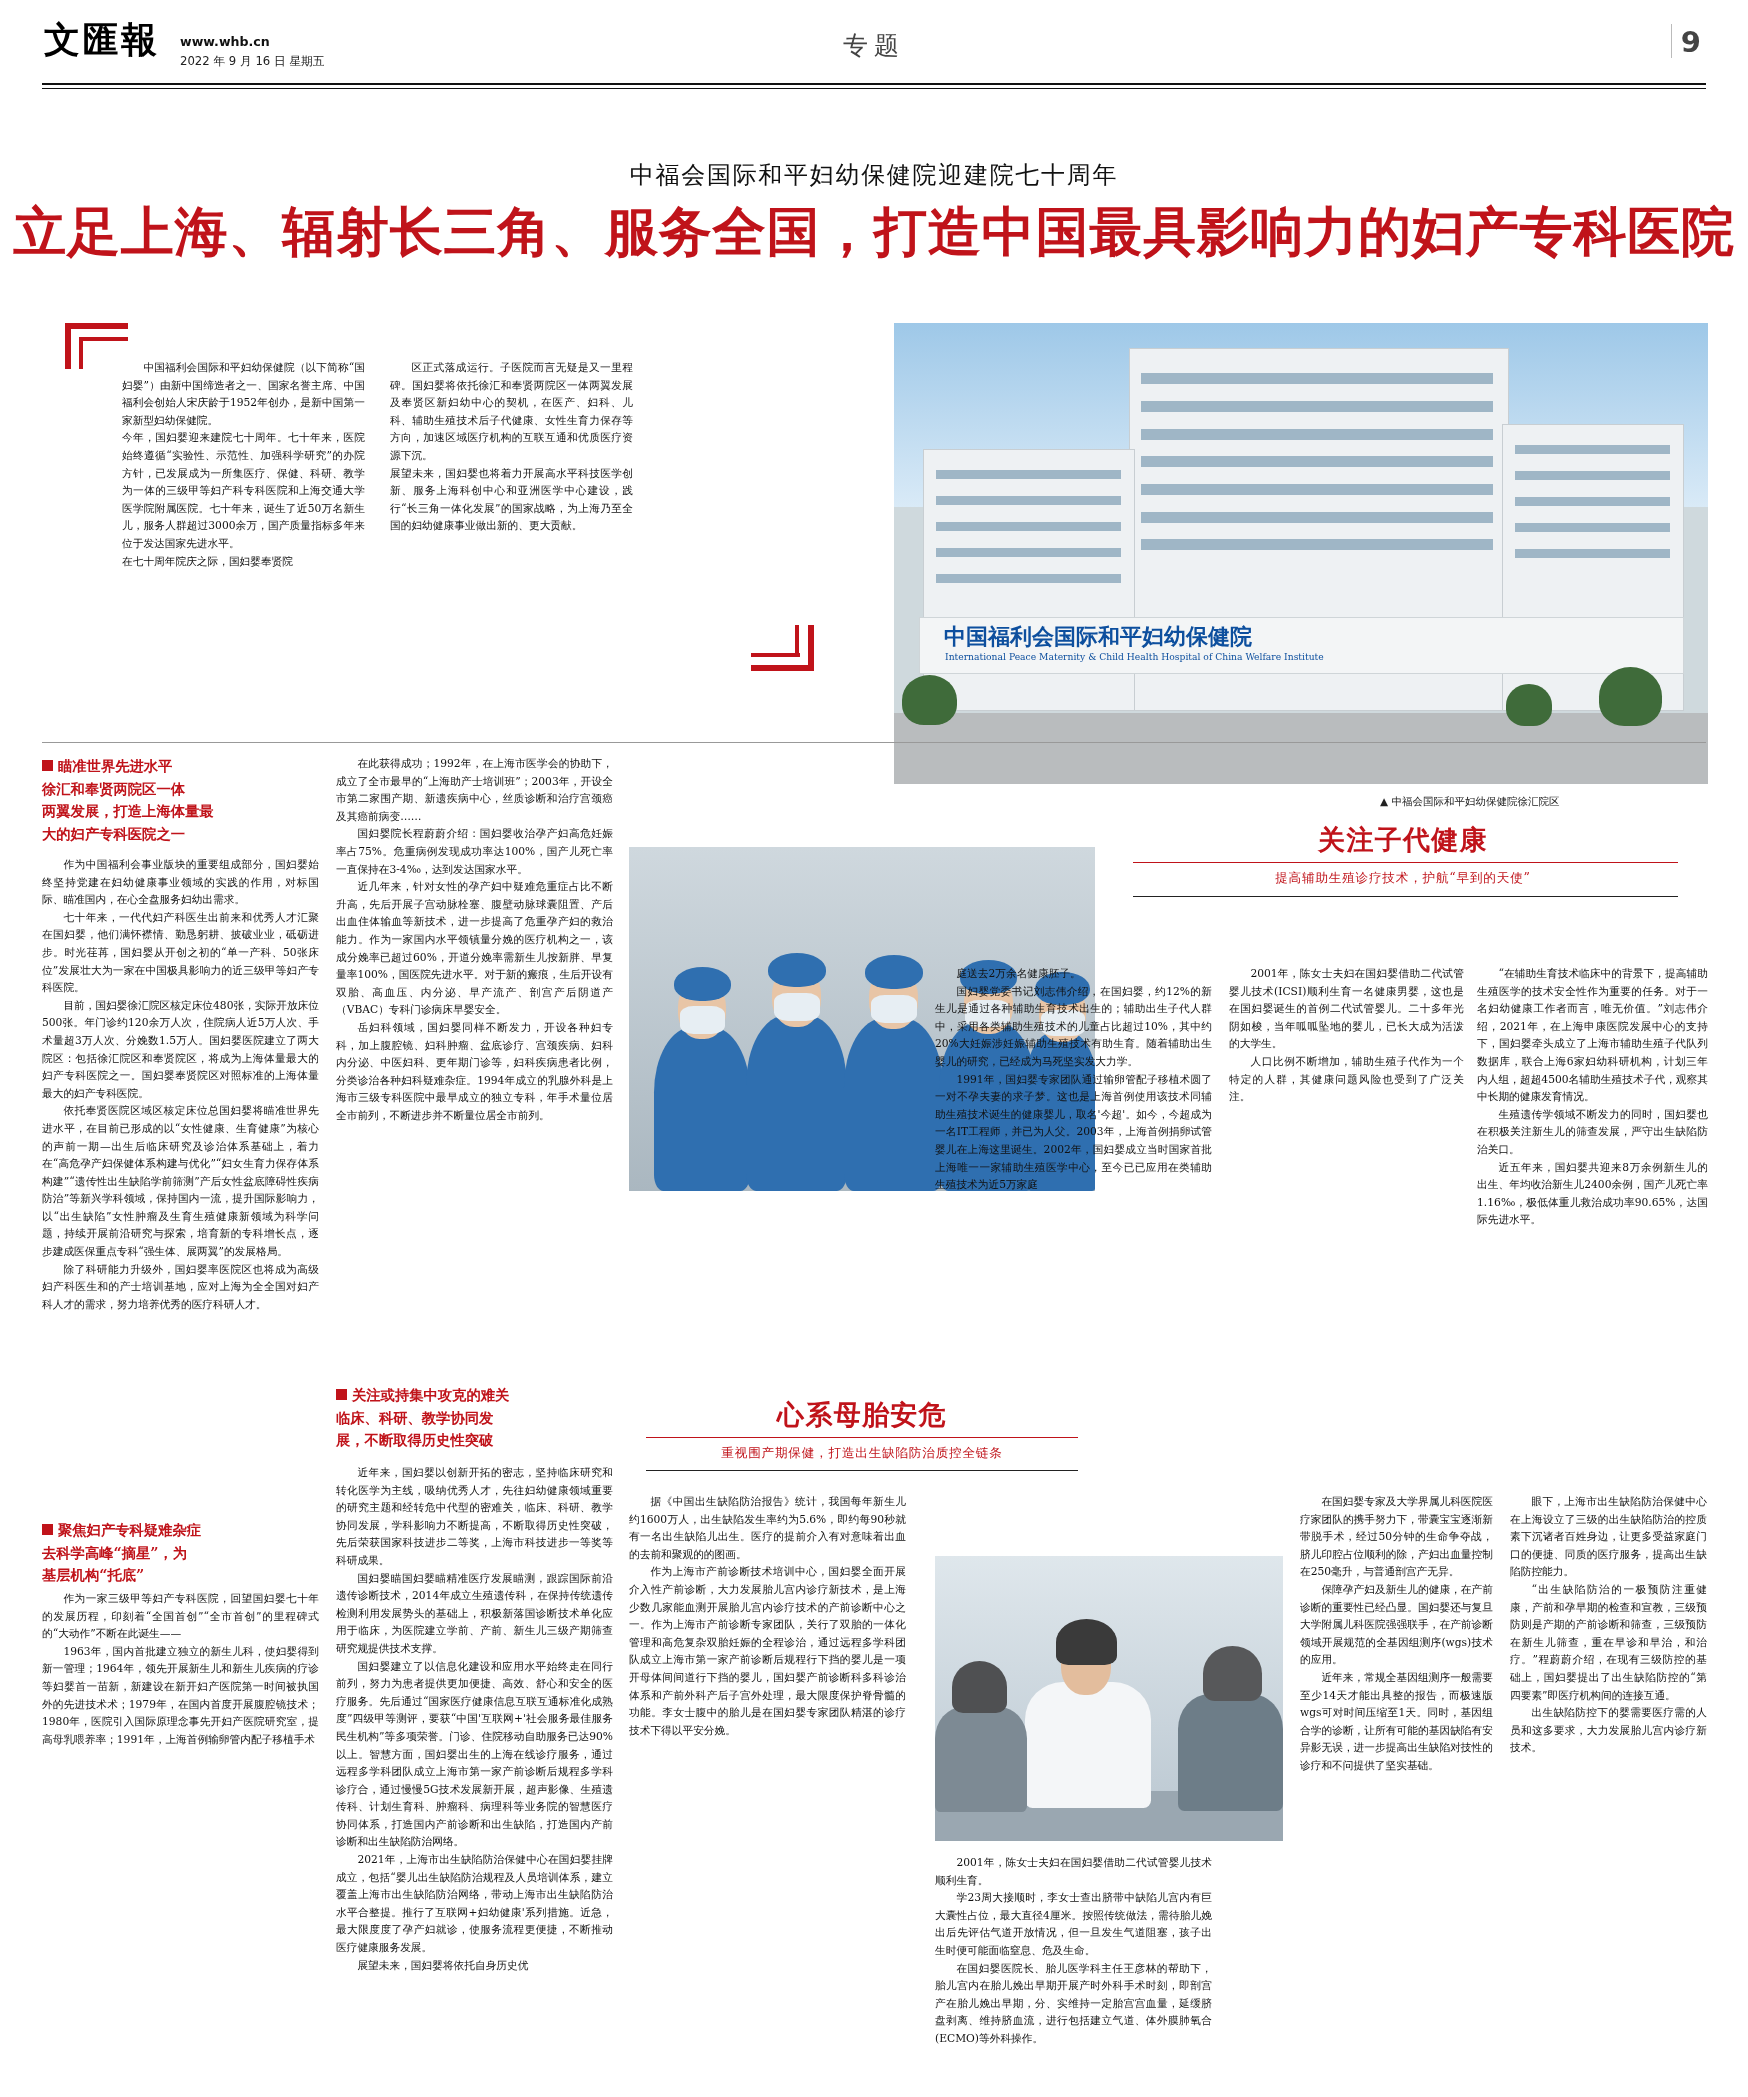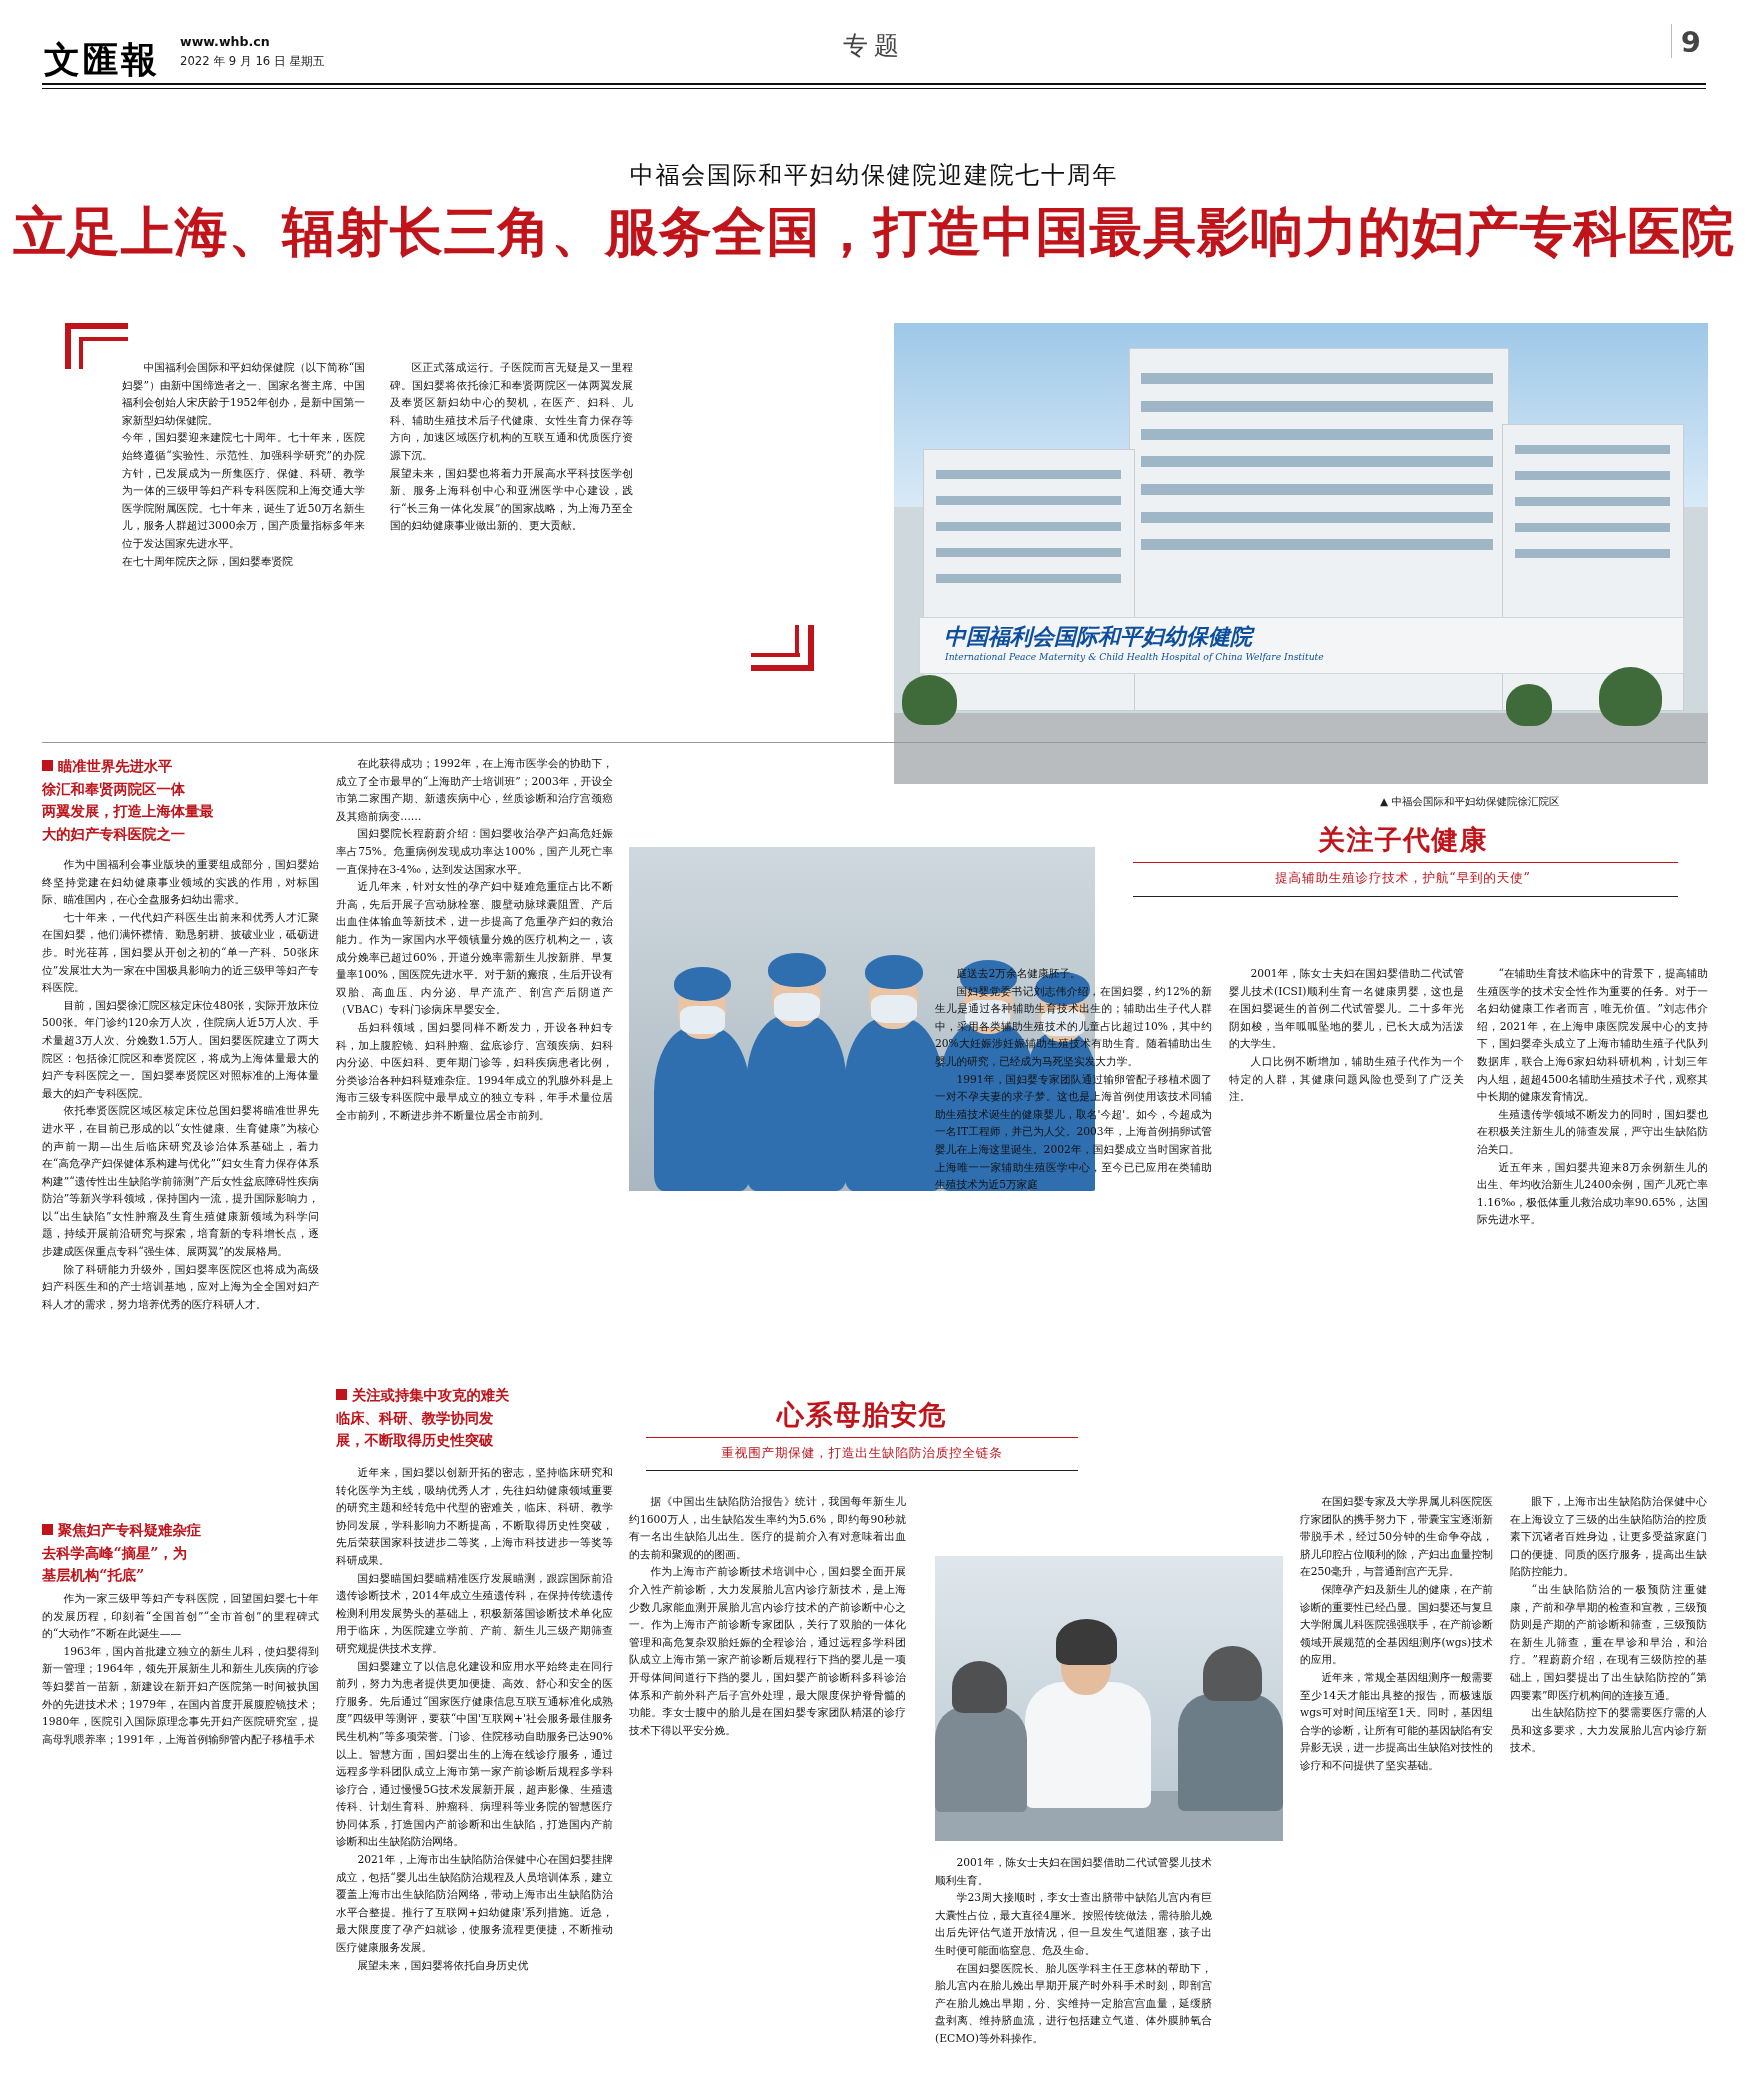--- a/index.html
+++ b/index.html
@@ -2,21 +2,21 @@
 <html style="font-size:6.7px"><head>
 <meta charset="utf-8">
 <style>
   html,body{margin:0;padding:0;background:#fff;}
   body{font-family:"DejaVu Sans","Liberation Sans",sans-serif;color:#111;}
   .page{width:1748px;height:2603px;position:relative;background:#fff;overflow:hidden;}
 
   
   .masthead{position:absolute;left:0;top:0;width:1748px;height:84px;}
   .mast-logo{position:absolute;left:44px;top:16px;font-family:"DejaVu Serif","Liberation Serif",serif;
-      font-weight:bold;font-size:36px;letter-spacing:2.5px;color:#000;margin-top:20px;}
+      font-weight:bold;font-size:36px;letter-spacing:2.5px;color:#000;}
   .mast-url{position:absolute;left:180px;top:34px;font-size:12.6px;font-weight:bold;color:#111;}
   .mast-date{position:absolute;left:180px;top:54px;font-size:11.7px;color:#222;}
   .mast-section{position:absolute;left:0;top:29px;width:1748px;text-align:center;font-size:25px;
       letter-spacing:5.9px;color:#444;font-family:"DejaVu Serif","Liberation Serif",serif;}
   .mast-page{position:absolute;right:47px;top:25px;font-size:29px;font-weight:bold;color:#444;}
   .mast-divider{position:absolute;right:76px;top:24px;width:1.3px;height:34px;background:#bbb;}
   .mast-rule{position:absolute;left:42px;top:83px;width:1664px;height:2.1px;background:#111;}
   .mast-rule2{position:absolute;left:42px;top:88px;width:1664px;height:0.8px;background:#111;}
 
   
@@ -29,21 +29,21 @@
   
   .col{position:absolute;font-size:10.7px;line-height:17.6px;text-align:justify;color:#111;
       font-family:"DejaVu Serif","Liberation Serif",serif;}
   .col p{margin:0 0 0 0;text-indent:2em;}
 
   
   .bracket{position:absolute;width:63px;height:46px;}
   .bracket i{position:absolute;background:#c0131a;display:block;}
 
   
-  .photo{position:absolute;overflow:hidden;font-style:italic;}
+  .photo{position:absolute;overflow:hidden;}
   .cap{position:absolute;font-size:10.5px;color:#222;font-family:"DejaVu Serif","Liberation Serif",serif;}
 
   
   .hero{background:linear-gradient(#bcd8ef 0%,#d8e9f6 38%,#cfd9dd 39%,#cfd9dd 100%);}
   .hero .sky{position:absolute;left:0;top:0;width:100%;height:40%;
      background:linear-gradient(#9ec8e8,#d9eaf7);}
   .hero .bldg{position:absolute;background:#eef1f3;border:0.8px solid #c8ced2;}
   .hero .win{position:absolute;background:#9fb6c6;}
   .hero .sign{position:absolute;background:#f3f5f6;border:0.8px solid #cfd5d8;}
   .hero .signtext{position:absolute;color:#0d4f9e;font-weight:bold;

